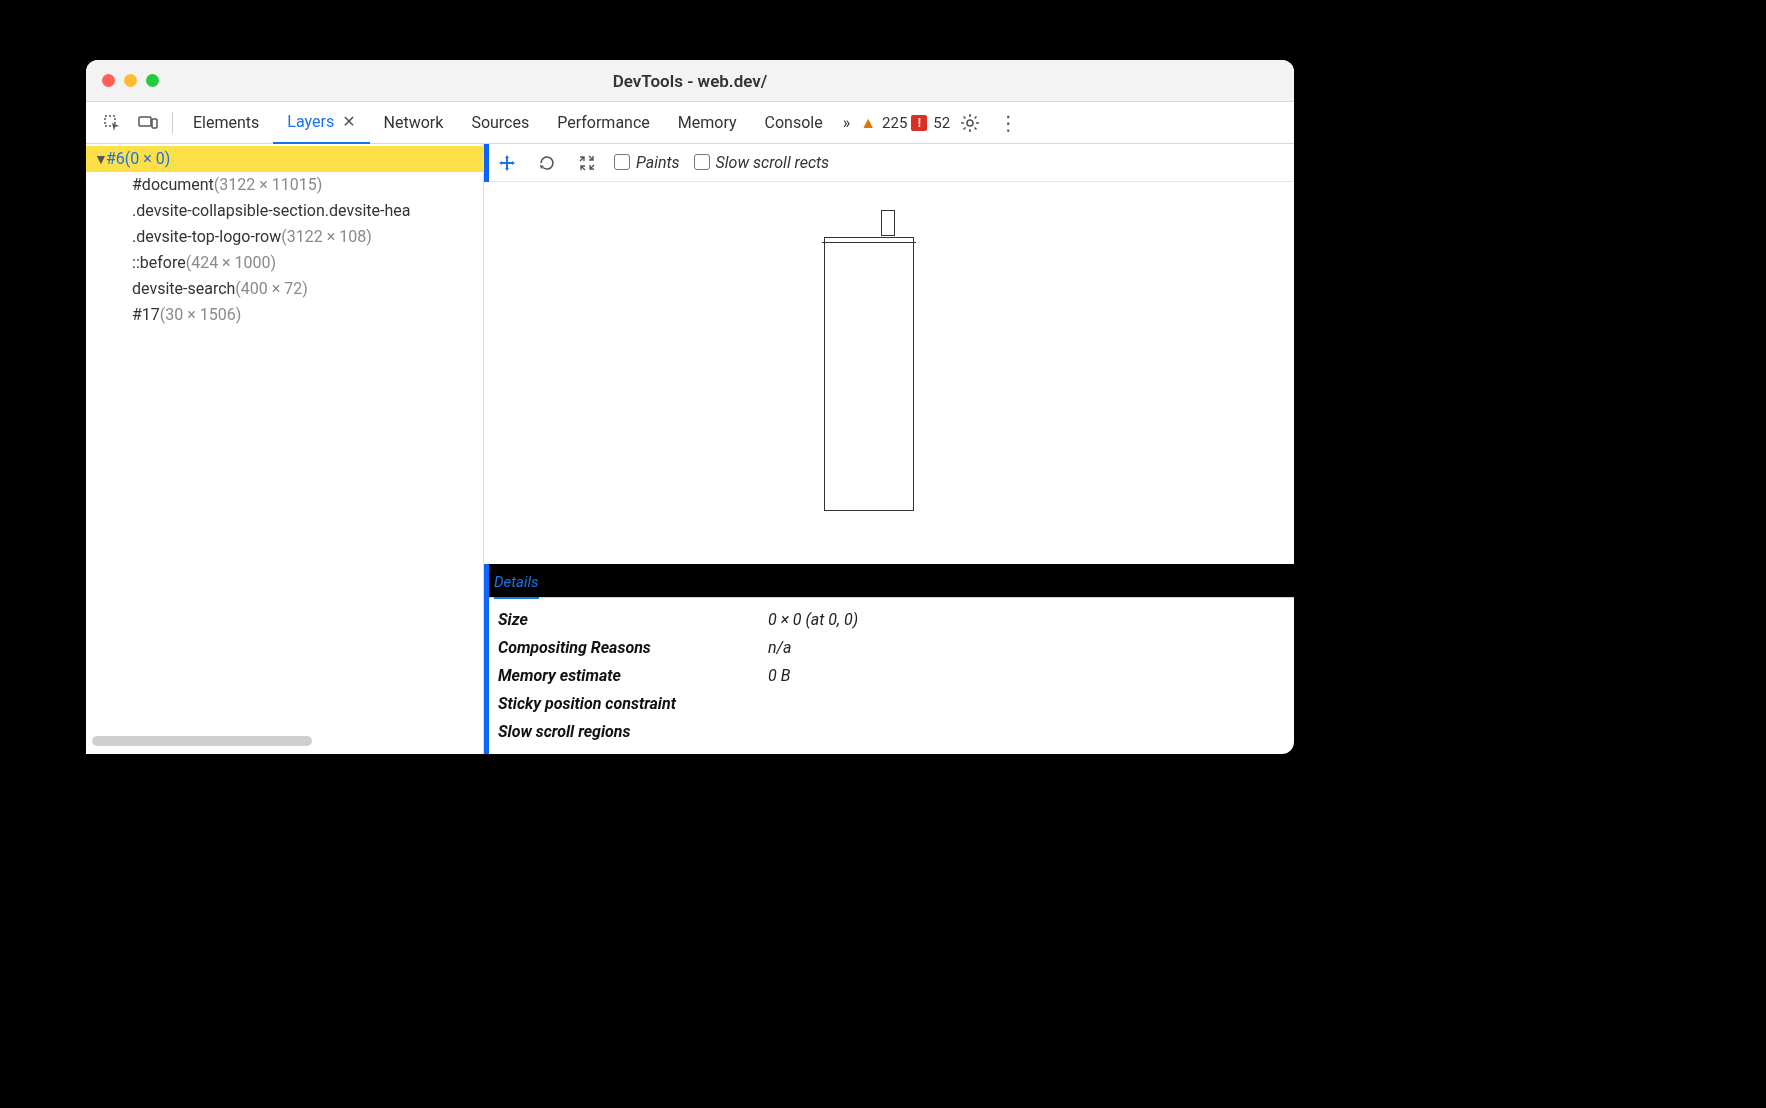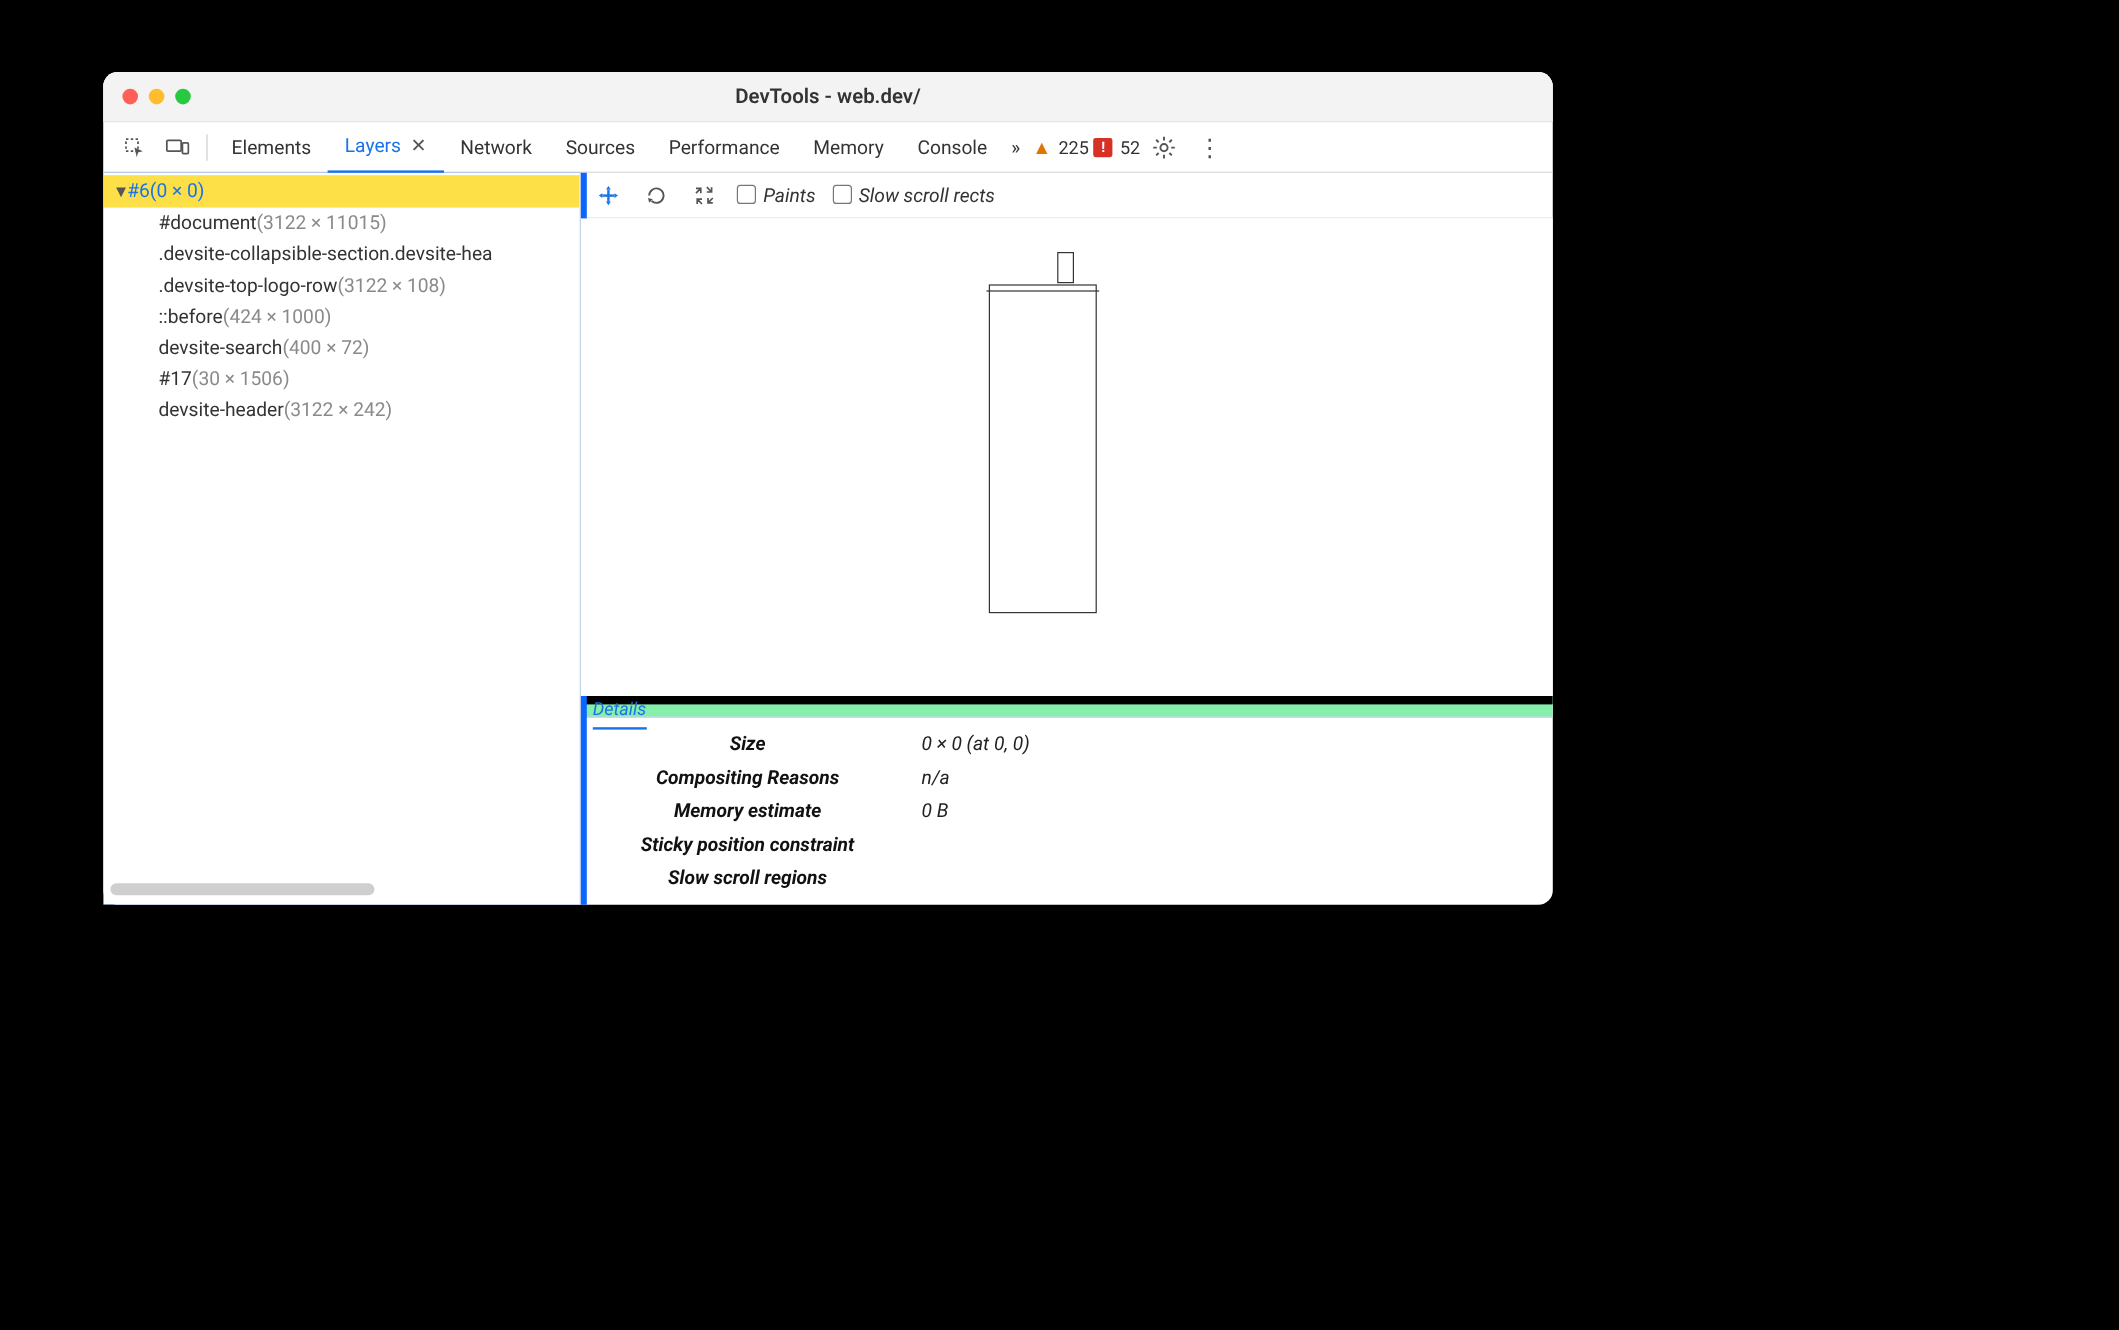--- a/index.html
+++ b/index.html
@@ -53,25 +53,25 @@
   .main-toolbar {
     height: 38px; border-bottom: 1px solid #e6e6e6; display: flex; align-items: center; gap: 14px;
     padding: 0 10px; font-size: 16px; color: #333;
   }
   .mt-icon { width: 26px; height: 26px; display: flex; align-items: center; justify-content: center; cursor: pointer; }
   .chk { width: 16px; height: 16px; border: 1.5px solid #777; border-radius: 3px; display: inline-block; margin-right: 6px; vertical-align: -2px; }
   .viewport { flex: 1; background: #fff; position: relative; overflow: hidden; }
   .layer-preview { position: absolute; left: 340px; top: 55px; width: 90px; height: 274px; border: 1px solid #333; background: #fff; }
   .layer-preview .cap { position: absolute; top: -28px; left: 56px; width: 14px; height: 26px; border: 1px solid #333; background: #fff; }
   .layer-preview .line2 { position: absolute; top: 4px; left: -3px; right: -3px; height: 1px; background: #333; }
-  .details-bar { height: 18px; border-top: 7px solid #000000; border-bottom: 1px solid #c8d2e6; background: #86efac; display: flex; align-items: center; padding: 0 10px; }
+  .details-bar { height: 34px; border-top: 4px solid #000000; border-bottom: 1px solid #c8d2e6; background: #000000; display: flex; align-items: center; padding: 0 10px; }
   .details-tab { color: #1a73e8; font-size: 15px; border-bottom: 2px solid #1a73e8; padding-bottom: 6px; padding-top: 6px; }
   .props { padding: 8px 14px; font-size: 16px; }
   .prop-row { display: flex; gap: 20px; line-height: 28px; }
-  .prop-row .k { width: 250px; font-weight: 700; color: #111; text-align: center; }
+  .prop-row .k { width: 250px; font-weight: 700; color: #111; }
   .prop-row .v { color: #222; }
   svg { display: block; }
 </style>
 </head>
 <body>
 
 <div class="window">
 
   <div class="titlebar">
     <div class="traffic-lights">
@@ -147,21 +147,20 @@
       <div class="tree">
         <div class="tree-row selected">
           <span class="tree-arrow">▼</span><span class="sel-link">#6</span><span class="sel-link">(0 × 0)</span>
         </div>
         <div class="tree-row child"><span>#document</span><span class="dim">(3122 × 11015)</span></div>
         <div class="tree-row child"><span>.devsite-collapsible-section.devsite-hea</span><span class="dim"></span></div>
         <div class="tree-row child"><span>.devsite-top-logo-row</span><span class="dim">(3122 × 108)</span></div>
         <div class="tree-row child"><span>::before</span><span class="dim">(424 × 1000)</span></div>
         <div class="tree-row child"><span>devsite-search</span><span class="dim">(400 × 72)</span></div>
         <div class="tree-row child"><span>#17</span><span class="dim">(30 × 1506)</span></div>
-        <div class="tree-row child"><span>devsite-header</span><span class="dim">(3122 × 242)</span></div>
       </div>
       <div class="sidebar-scroll">
           <div class="thumb"></div>
         </div>
     </div>
 
     <div class="main">
       <div class="main-toolbar">
         <div class="mt-icon">
           <svg width="20" height="20" viewBox="0 0 20 20">

